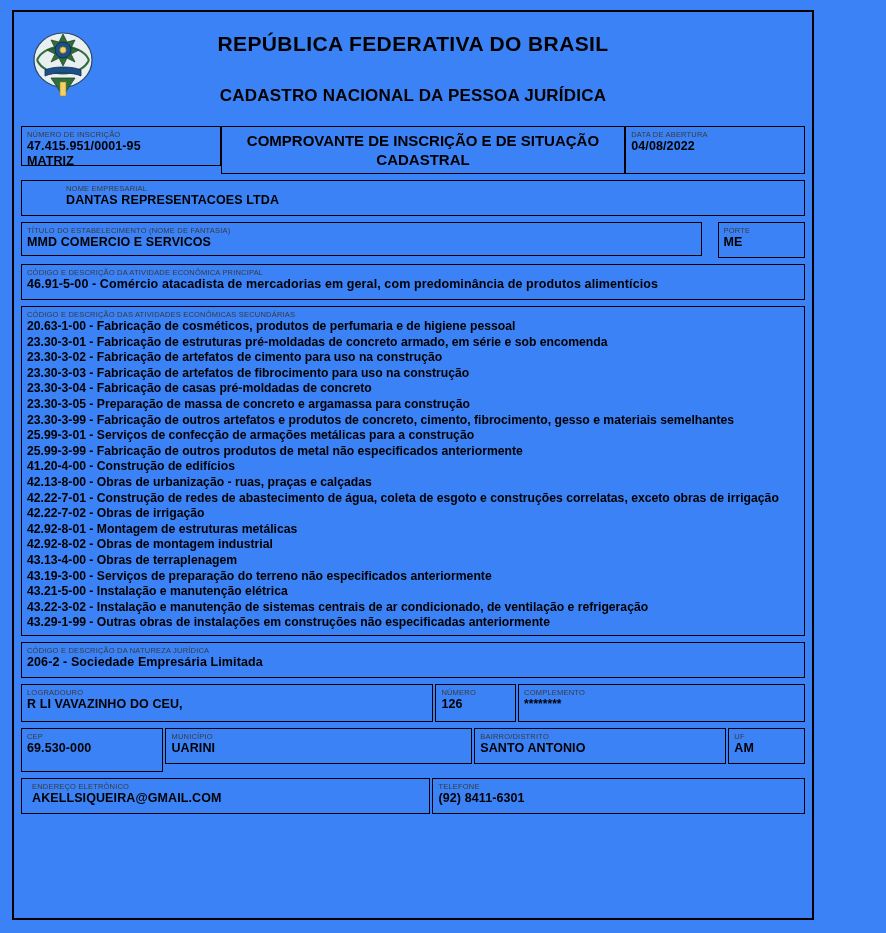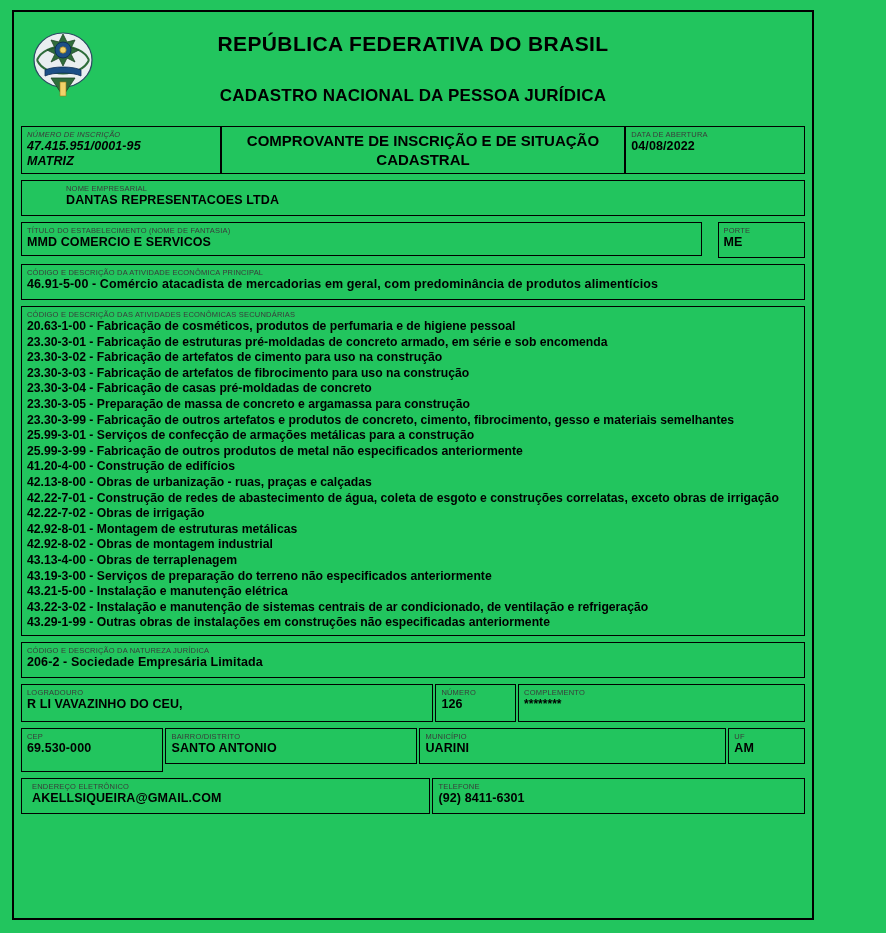--- a/index.html
+++ b/index.html
@@ -11,21 +11,21 @@
     width: 886px;
     height: 933px;
     font-family: "Liberation Sans", sans-serif;
     color: #000000;
     overflow: hidden;
   }
   .page {
     position: relative;
     width: 886px;
     height: 933px;
-    background: #22c55e;
+    background: #3b82f6;
     box-sizing: border-box;
   }
   .doc-frame {
     position: absolute;
     left: 12px;
     top: 10px;
     width: 802px;
     height: 910px;
     border: 2px solid #000000;
     box-sizing: border-box;
@@ -94,21 +94,21 @@
     display: flex;
     align-items: center;
     justify-content: center;
     text-align: center;
     font-size: 15px;
     font-weight: bold;
     line-height: 19px;
     padding: 4px 6px;
   }
   
-  .b-inscricao { width: 200px; height: 48px; font-style: italic; }
+  .b-inscricao { width: 200px; height: 40px; }
   .b-comprovante { width: 405px; height: 48px; }
   .b-abertura { width: 180px; height: 48px; }
 
   .b-nome { width: 785px; height: 36px; padding-left: 44px; }
 
   .b-fantasia { width: 694px; height: 31px; }
   .b-porte { width: 89px; height: 36px; margin-left: 16px; }
 
   .b-principal { width: 785px; height: 36px; }
 
@@ -253,28 +253,28 @@
         <div class="lbl">COMPLEMENTO</div>
         <div class="val-sm">********</div>
       </div>
     </div>
 
     <div class="row">
       <div class="box b-cep">
         <div class="lbl">CEP</div>
         <div class="val">69.530-000</div>
       </div>
+      <div class="box b-municipio">
+        <div class="lbl">MUNICÍPIO</div>
+        <div class="val">UARINI</div>
+      </div>
       <div class="box b-bairro">
         <div class="lbl">BAIRRO/DISTRITO</div>
         <div class="val">SANTO ANTONIO</div>
       </div>
-      <div class="box b-municipio">
-        <div class="lbl">MUNICÍPIO</div>
-        <div class="val">UARINI</div>
-      </div>
       <div class="box b-uf">
         <div class="lbl">UF</div>
         <div class="val">AM</div>
       </div>
     </div>
 
     <div class="row">
       <div class="box b-email">
         <div class="lbl">ENDEREÇO ELETRÔNICO</div>
         <div class="val">AKELLSIQUEIRA@GMAIL.COM</div>

